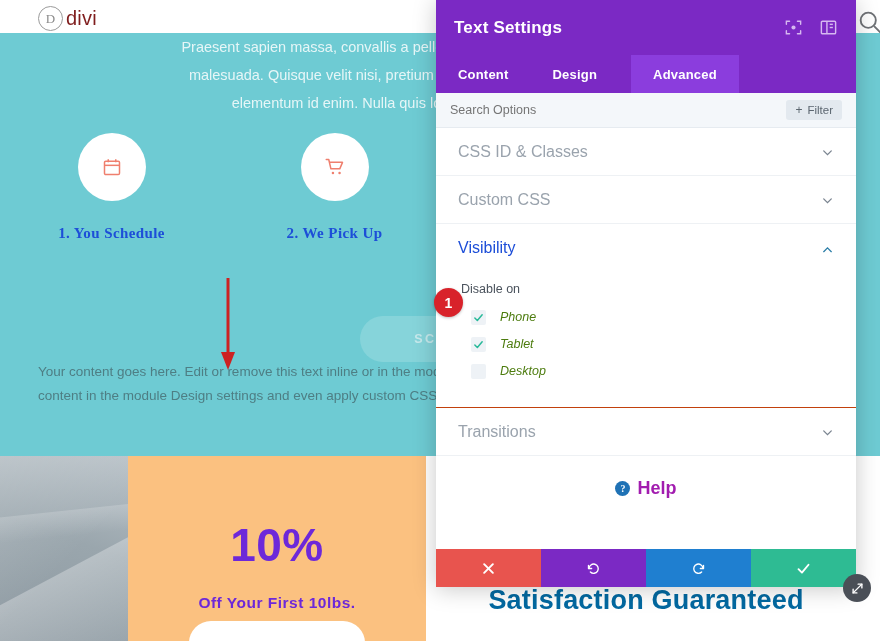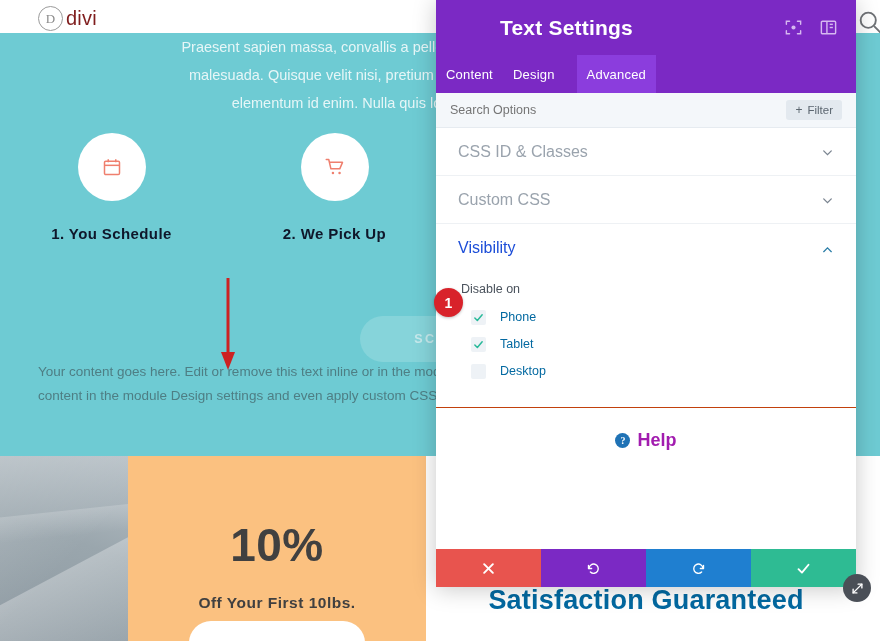--- a/index.html
+++ b/index.html
@@ -50,22 +50,23 @@
     display:flex;
   }
   .step { width:223px; text-align:center; }
   .step-circle {
     width:68px; height:68px; border-radius:50%;
     background:#ffffff; margin:0 auto;
     display:flex; align-items:center; justify-content:center;
   }
   .step-ico { width:20px; height:20px; }
   .step-label {
-    margin-top:24px; color:#0f172a; font-size:15px; font-weight:700;
+    margin-top:24px; color:#1d4ed8; font-size:15px; font-weight:700;
     letter-spacing:.4px;
+    font-family:Liberation Serif, serif;
   }
 
   .cta-pill {
     position:absolute; left:360px; top:283px;
     width:240px; height:46px; border-radius:24px;
     background:#86d4da;
     display:flex; align-items:center; justify-content:center;
     color:#c6e9ec; font-size:12.5px; letter-spacing:2.4px; font-weight:700;
   }
 
@@ -92,21 +93,21 @@
     background:linear-gradient(180deg, rgba(255,255,255,.30), rgba(255,255,255,0));
   }
   .promo-photo:before {
     content:""; position:absolute; left:-20px; top:50px;
     width:260px; height:26px; transform:rotate(-6deg);
     background:linear-gradient(180deg, rgba(255,255,255,.18), rgba(255,255,255,0));
   }
   .promo-orange {
     position:absolute; left:128px; top:0; width:298px; height:185px;
     background:#fbc180;
-    text-align:center; color:#404040;
+    text-align:center; color:#6d28d9;
   }
   .promo-big { margin-top:62px; font-size:46px; font-weight:700; letter-spacing:.5px; }
   .promo-sub { margin-top:22px; font-size:15.5px; font-weight:700; letter-spacing:.5px; }
   .promo-btn {
     position:absolute; left:50%; transform:translateX(-50%);
     top:165px; width:176px; height:44px; border-radius:24px; background:#ffffff;
   }
   .promo-white { position:absolute; left:426px; top:0; width:454px; height:185px; background:#ffffff; }
 
   .satisfaction {
@@ -125,28 +126,28 @@
     position:absolute; left:436px; top:0; width:420px; height:587px;
     background:#ffffff;
     box-shadow:0 2px 22px rgba(0,0,0,.22);
     display:flex; flex-direction:column;
   }
   .modal-head {
     height:55px; background:#7b29c4;
     display:flex; align-items:center; padding:0 18px;
     flex:0 0 auto;
   }
-  .modal-title { color:#ffffff; font-size:21px; font-weight:700; flex:1; letter-spacing:.2px;margin-left:46px; }
+  .modal-title { color:#ffffff; font-size:17px; font-weight:700; flex:1; letter-spacing:.2px; }
   .head-icons { display:flex; gap:16px; align-items:center; }
   .head-ico { width:19px; height:19px; color:#d6b8f0; cursor:pointer; }
 
   .tabs { height:38px; background:#7b29c4; display:flex; flex:0 0 auto; }
   .tab {
-    padding:0 10px; height:38px; display:flex; align-items:center;
-    color:#ffffff; font-size:13px; font-weight:400; cursor:pointer;
+    padding:0 22px; height:38px; display:flex; align-items:center;
+    color:#ffffff; font-size:13px; font-weight:700; cursor:pointer;
     letter-spacing:.2px;
   }
   .tab.active { background:#8b3ddd;margin-left:12px; }
 
   .searchbar {
     height:35px; background:#f4f7fa; border-bottom:1px solid #e6ebf0;
     display:flex; align-items:center; padding:0 14px; flex:0 0 auto;
   }
   .search-input {
     flex:1; border:none; outline:none; background:transparent;
@@ -173,21 +174,21 @@
   .acc-panel { padding:10px 22px 22px 25px; border-bottom:1px solid #c2410c; }
   .field-label { font-size:12.5px; color:#4a525c; margin-bottom:8px; font-weight:400; }
   .cb-row { display:flex; align-items:center; height:26px; margin-bottom:1px; cursor:pointer; }
   .cb-box {
     width:15px; height:15px; border-radius:2px; background:#eef2f6;
     margin-left:10px; margin-right:14px;
     display:flex; align-items:center; justify-content:center;
     flex:0 0 auto;
   }
   .cb-check { width:11px; height:11px; color:#28b999; }
-  .cb-label { font-size:12.5px; color:#0369a1; }
+  .cb-label { font-size:12.5px; color:#4d7c0f;font-style:italic; }
 
   .help-row {
     display:flex; align-items:center; justify-content:center; gap:7px;
     padding:22px 0;
   }
   .help-ico {
     width:15px; height:15px; border-radius:50%; background:#1f72b5;
     color:#fff; font-size:10px; font-weight:700;
     display:flex; align-items:center; justify-content:center;
     font-family:"Liberation Serif", serif;
@@ -386,20 +387,28 @@
           </span>
           <span class="cb-label">Tablet</span>
         </div>
 
         <div class="cb-row">
           <span class="cb-box"></span>
           <span class="cb-label">Desktop</span>
         </div>
       </div>
 
+      <div class="acc-row">
+        <span class="acc-title">Transitions</span>
+        <span class="chev">
+          <svg viewBox="0 0 24 24" fill="none" stroke="currentColor" stroke-width="2.4" stroke-linecap="round">
+              <polyline points="5,9 12,16 19,9"></polyline>
+            </svg>
+        </span>
+      </div>
 
       <div class="help-row">
         <span class="help-ico">?</span>
         <span class="help-text">Help</span>
       </div>
     </div>
 
     <div class="modal-foot">
       <div class="foot-btn fb-cancel">
         <svg viewBox="0 0 24 24" fill="none" stroke="currentColor" stroke-width="3" stroke-linecap="round">

